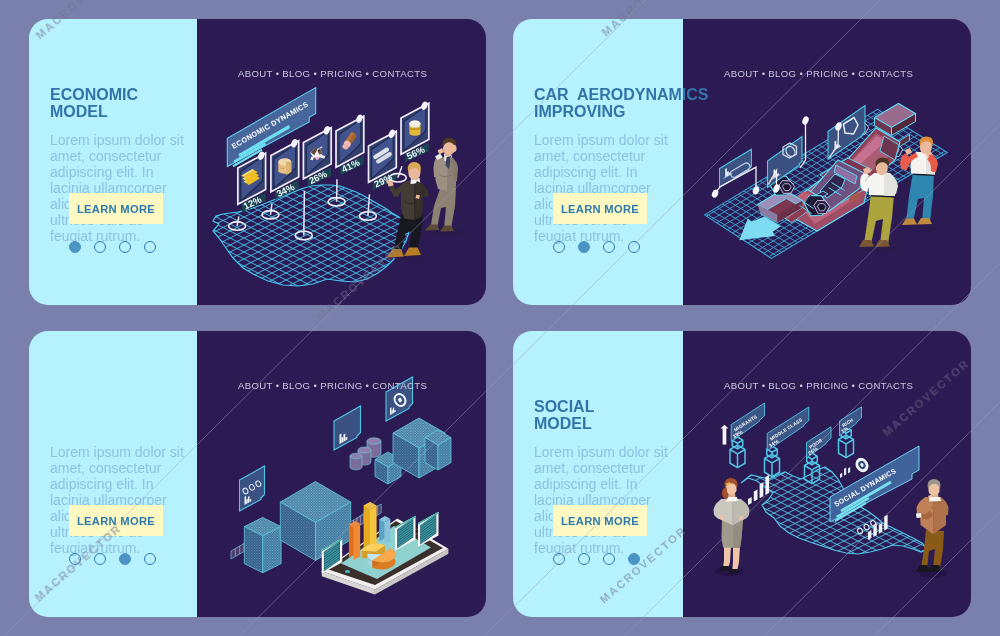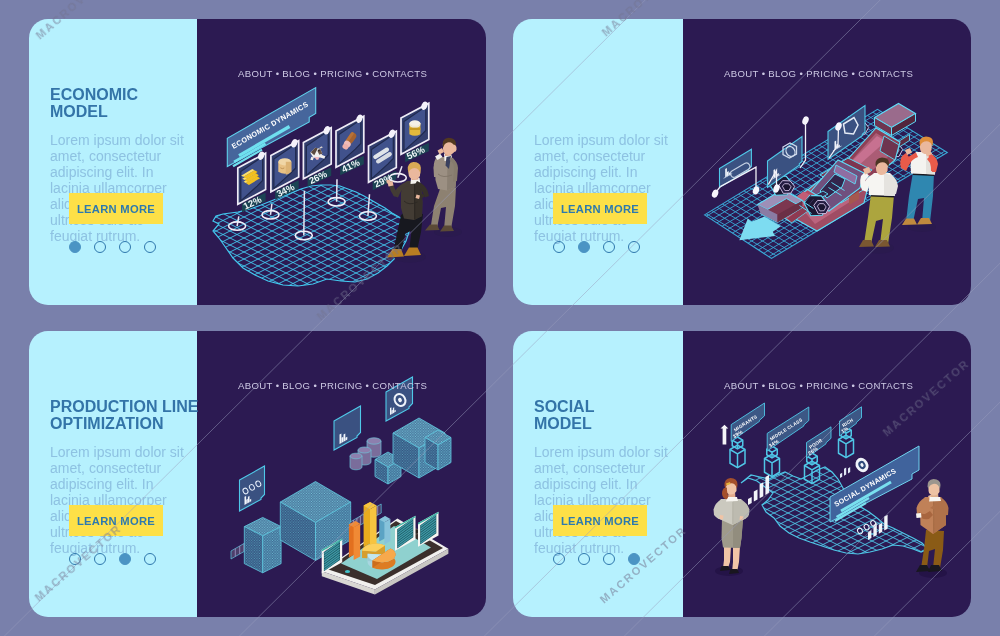--- a/index.html
+++ b/index.html
@@ -5,21 +5,21 @@
 <style>
   html,body{margin:0;padding:0;}
   body{width:1000px;height:636px;background:#7980ab;font-family:"Liberation Sans",sans-serif;overflow:hidden;position:relative;}
   .stage{position:absolute;left:0;top:0;width:1000px;height:636px;}
   .card{position:absolute;border-radius:19px;overflow:hidden;}
   .pane-left{position:absolute;left:0;top:0;bottom:0;background:#b6f1fe;}
   .pane-right{position:absolute;top:0;right:0;bottom:0;background:#2c1a52;}
   .illus{position:absolute;pointer-events:none;}
   .title{position:absolute;font-weight:bold;color:#3374a8;font-size:16px;line-height:17.2px;white-space:pre;}
   .bodytext{position:absolute;color:#8ec2e2;font-size:14px;line-height:16px;}
-  .btn{position:absolute;background:#fde047;color:#2d79ae;font-weight:bold;font-size:11.2px;letter-spacing:.3px;display:flex;align-items:center;justify-content:center;}
+  .btn{position:absolute;background:#fef9c3;color:#2d79ae;font-weight:bold;font-size:11.2px;letter-spacing:.3px;display:flex;align-items:center;justify-content:center;}
   .dots{position:absolute;display:flex;align-items:center;}
   .dot{width:12px;height:12px;border-radius:50%;border:1.8px solid #2f78ad;box-sizing:border-box;margin-right:13px;}
   .dot.on{background:#4b94c4;border-color:#4b94c4;}
   .nav{position:absolute;color:#cdc9e4;font-size:9.6px;letter-spacing:.35px;white-space:nowrap;margin-top:16px;}
   svg{display:block;}
   .overlay{position:absolute;left:0;top:0;width:1000px;height:636px;pointer-events:none;}
 </style>
 </head>
 <body>
 
@@ -315,20 +315,22 @@
 <path d="M874,173.5 Q867,177 864,183 L862,190 L867,192 L869,186 Q872,180 877,178 Z" fill="#f6f5f2"></path>
 <path d="M862,190 Q859,183 861,176 L865,172 L869,175.5 L865.5,180 Q864,184 866.5,189 Z" fill="#f6f5f2"></path>
 <path d="M863,169 L869,167 L871,172 L865,174.5 Z" fill="#eab89d"></path>
 <path d="M890,174 Q897,178 898,186 L896,194 L892,193.5 L893,186 Q892,180 888,177.5 Z" fill="#e5e3df"></path>
 <path d="M896,194 Q893,188 894,182 L890,179 L887,182 L890,186 Q891,189 891,193.5 Z" fill="#e5e3df"></path>
 <path d="M876,166 Q875,160 881,158.5 Q887,158.5 888,163.5 L887.5,171 Q885,175.5 880.5,175 Q876,173.5 876,169 Z" fill="#eab89d"></path>
 <path d="M875.5,165 Q875,158 882,157.5 Q889,157.8 889,163 L888.5,167 Q886,161 880.5,162.5 Q877,163.5 876.3,167 Z" fill="#4c3524"></path>
 </g>
       </svg>
     <div class="nav" style="left:211px;top:33px;">ABOUT • BLOG • PRICING • CONTACTS</div>
+    <div class="title" style="left:21px;top:67px;"><span>CAR  AERODYNAMICS</span>
+<span>IMPROVING</span></div>
     <div class="bodytext" style="left:21px;top:113px;width:134px;">Lorem ipsum dolor sit amet, consectetur adipiscing elit. In lacinia ullamcorper aliquet. Aenean ultrices odio ac feugiat rutrum.</div>
     <div class="btn" style="left:40px;top:174px;width:94px;height:31px;">LEARN MORE</div>
     <div class="dots" style="left:40px;top:222px;">
         <div class="dot"></div>
         <div class="dot on"></div>
         <div class="dot"></div>
         <div class="dot"></div>
       </div>
   </div>
   <div class="card" style="left:29px;top:331px;width:457px;height:286px;">
@@ -474,22 +476,20 @@
         <path d="M345.4,440.7 L345.4,437.8 L347.3,436.7 L347.3,439.6 Z" fill="#f0f4fa"></path>
 <path d="M386,392 L412.5,377 L412.5,403.5 L409.0,407 L409.0,408.5 L386,421 Z" fill="#3a5181" stroke="#4fc8e8" stroke-width="1.1"></path>
 <ellipse cx="400" cy="400" rx="5.2" ry="6.2" fill="none" stroke="#eef3fa" stroke-width="2" transform="rotate(-30 400 400)"></ellipse>
 <ellipse cx="400" cy="400" rx="1.8" ry="2.2" fill="#eef3fa" transform="rotate(-30 400 400)"></ellipse>
 <path d="M390.0,415.0 L390.0,408.1 L391.4,407.3 L391.4,414.2 Z" fill="#f0f4fa"></path>
         <path d="M391.4,414.2 L391.4,410.5 L392.8,409.7 L392.8,413.4 Z" fill="#f0f4fa"></path>
         <path d="M392.9,413.4 L392.9,408.1 L394.2,407.3 L394.2,412.6 Z" fill="#f0f4fa"></path>
         <path d="M394.3,412.6 L394.3,410.5 L395.7,409.7 L395.7,411.8 Z" fill="#f0f4fa"></path>
       </svg>
     <div class="nav" style="left:209px;top:33px;">ABOUT • BLOG • PRICING • CONTACTS</div>
-    <div class="title" style="left:21px;top:67px;"><span>PRODUCTION LINE</span>
-<span>OPTIMIZATION</span></div>
     <div class="bodytext" style="left:21px;top:113px;width:134px;">Lorem ipsum dolor sit amet, consectetur adipiscing elit. In lacinia ullamcorper aliquet. Aenean ultrices odio ac feugiat rutrum.</div>
     <div class="btn" style="left:40px;top:174px;width:94px;height:31px;">LEARN MORE</div>
     <div class="dots" style="left:40px;top:222px;">
         <div class="dot"></div>
         <div class="dot"></div>
         <div class="dot on"></div>
         <div class="dot"></div>
       </div>
   </div>
   <div class="card" style="left:513px;top:331px;width:458px;height:286px;">

